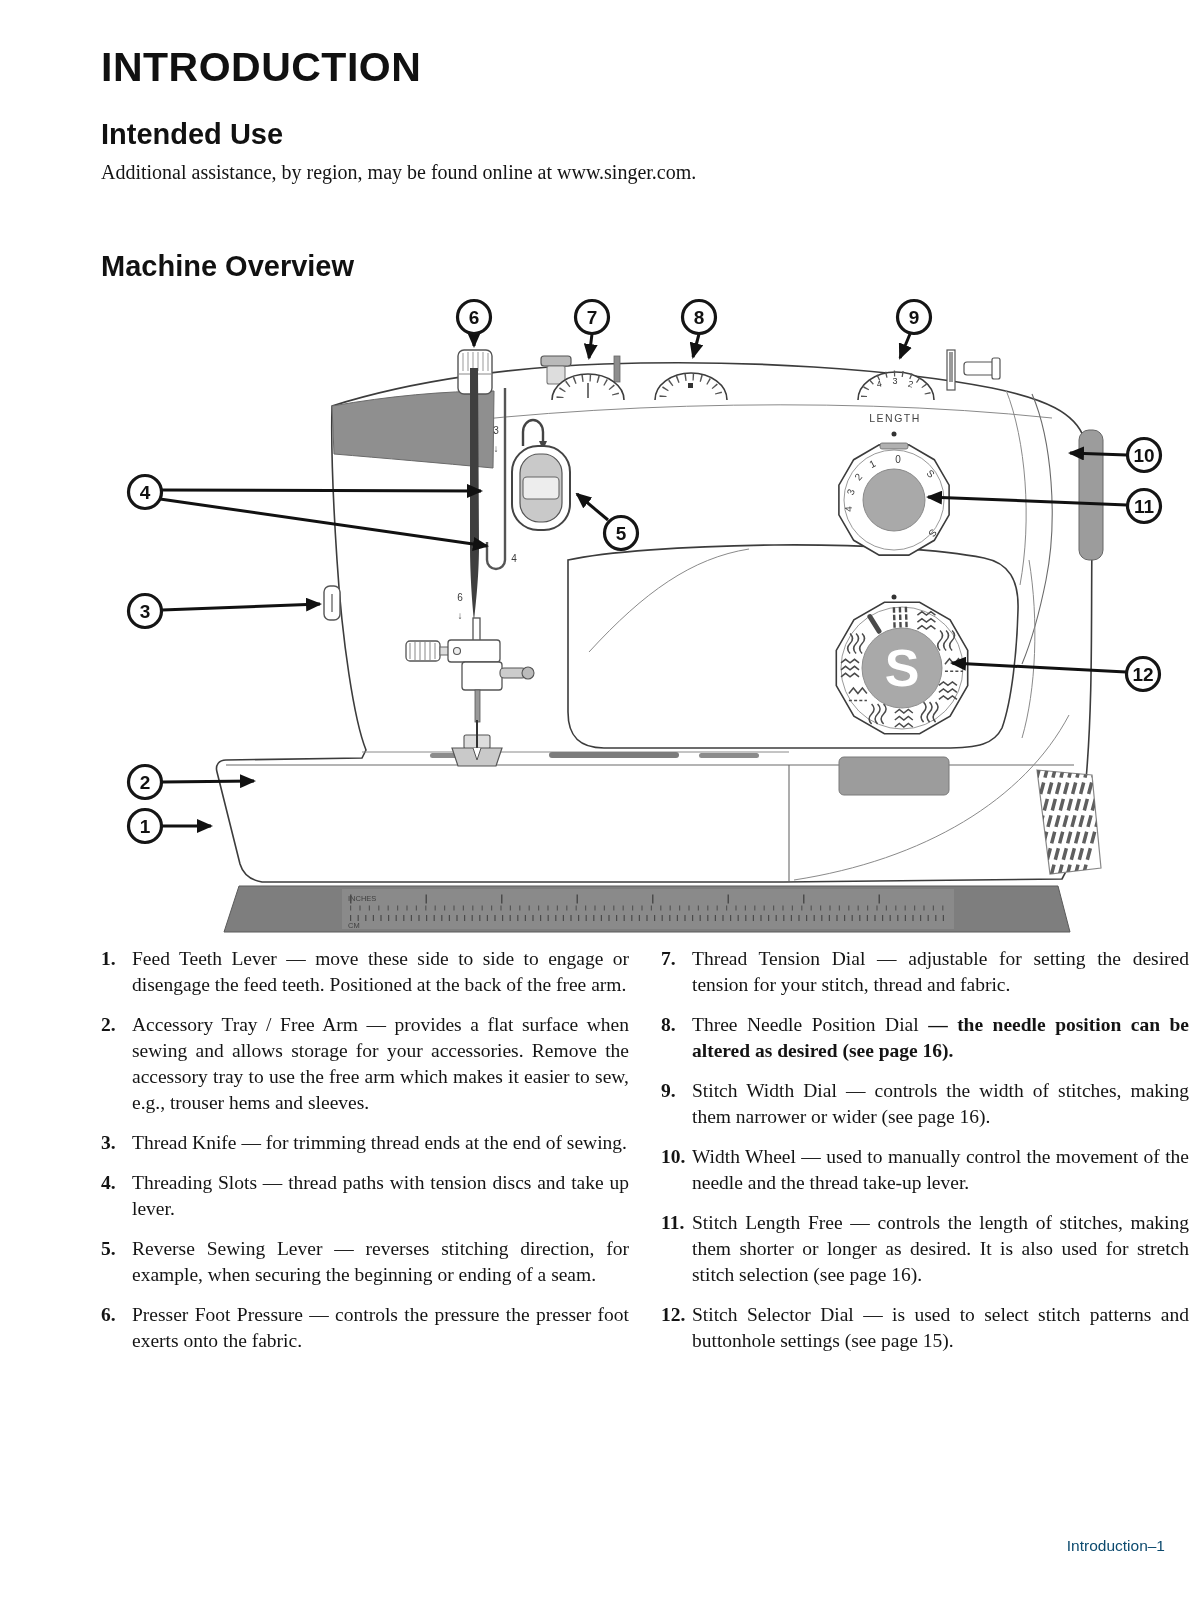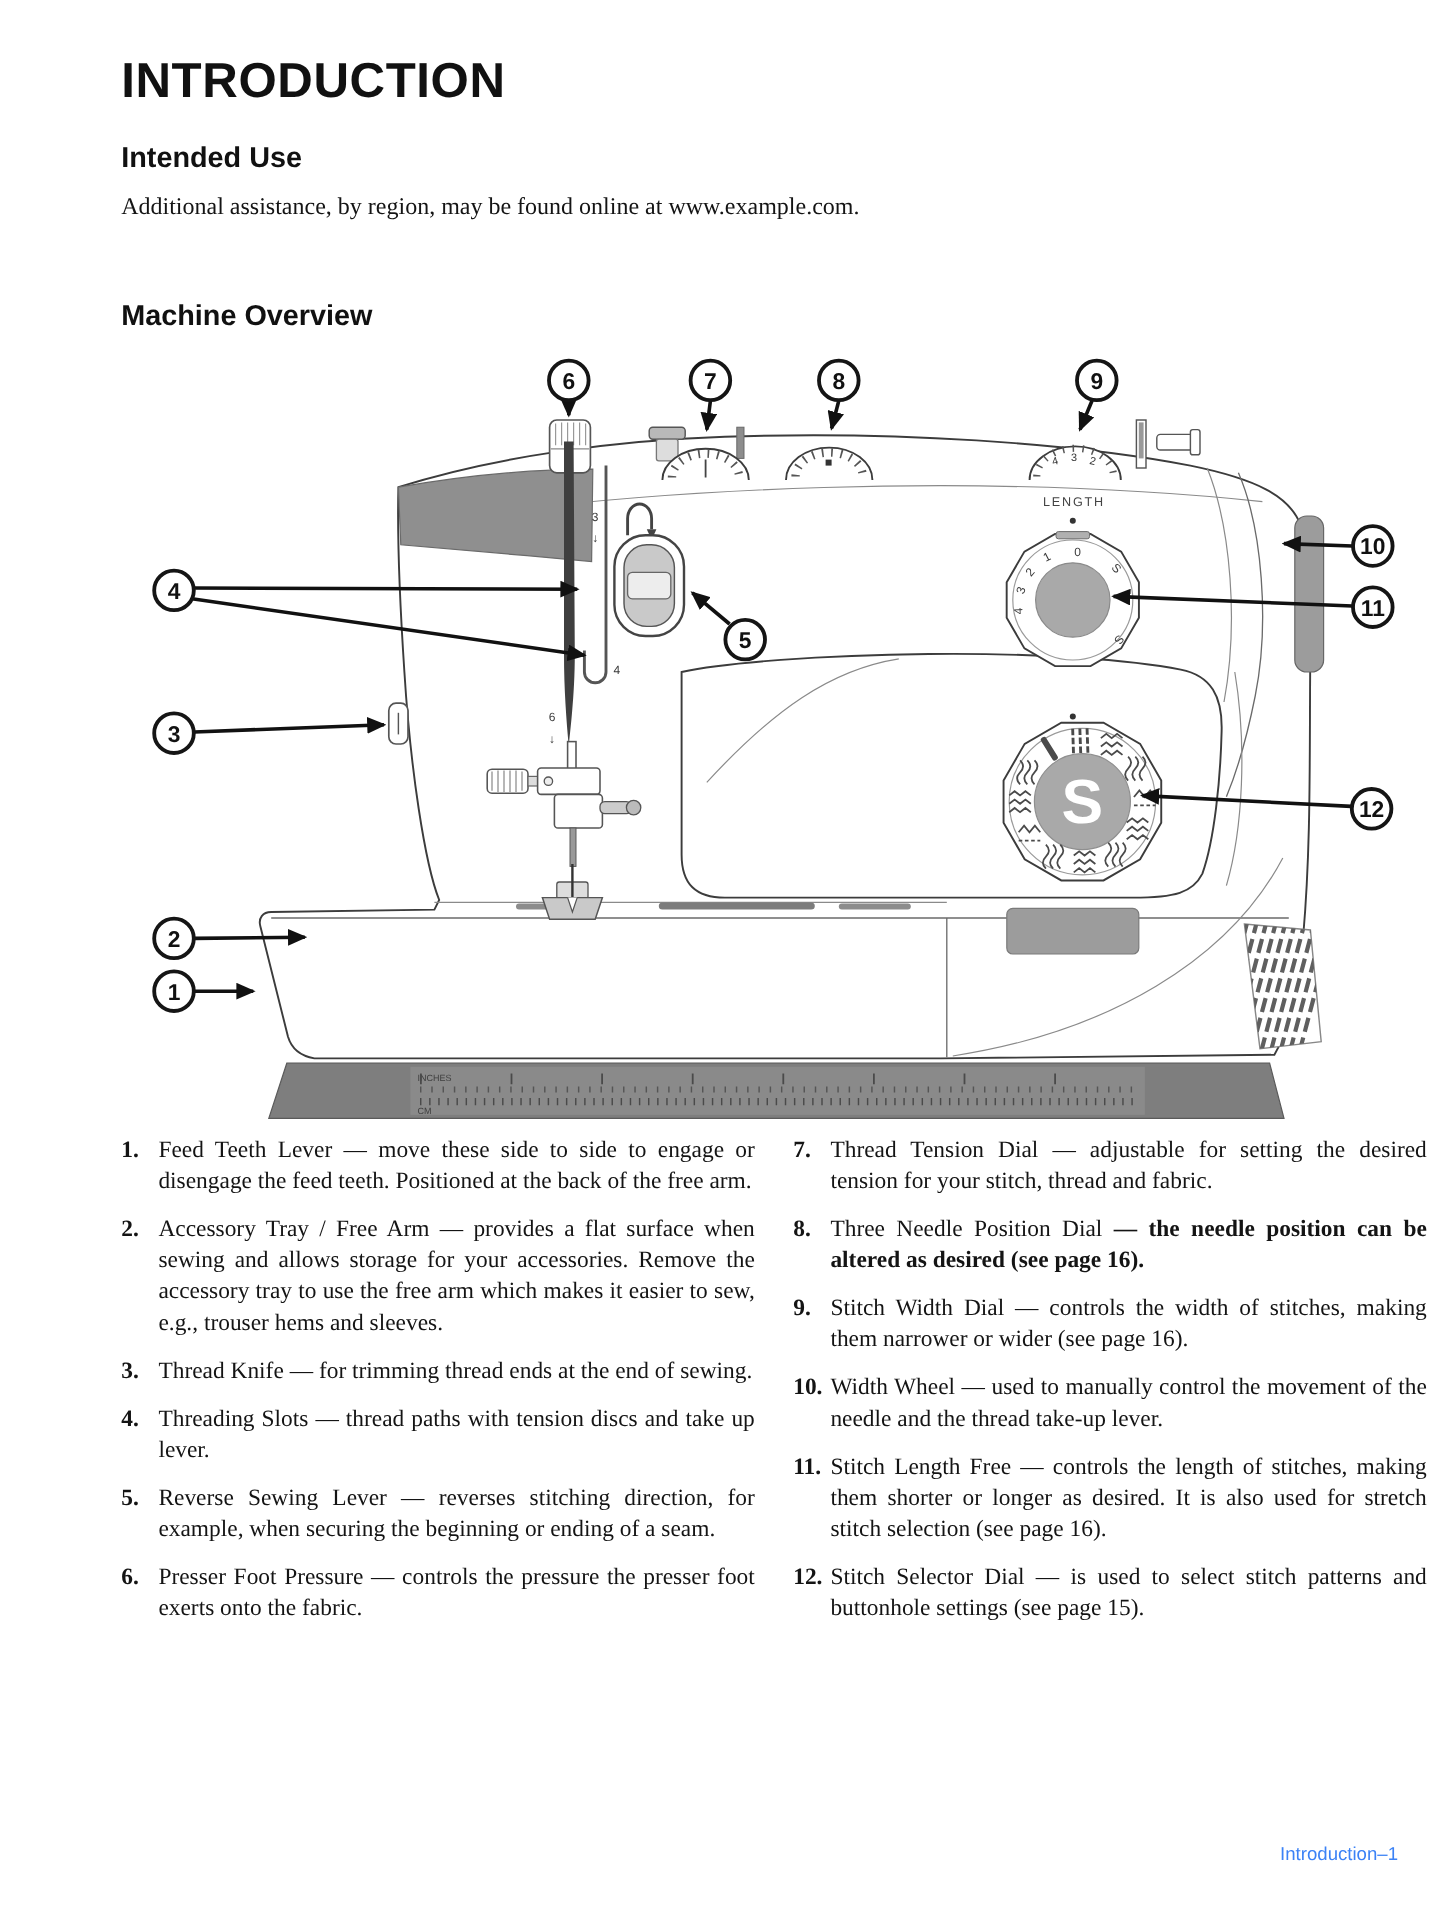--- a/index.html
+++ b/index.html
@@ -1,34 +1,34 @@
 <!DOCTYPE html>
 <html><head>
 <meta charset="utf-8">
 <style>
   html,body{margin:0;padding:0;background:#ffffff;}
   .page{position:relative;width:1199px;height:1600px;background:#fff;
         font-family:"Liberation Serif",serif;color:#141414;overflow:hidden;margin-left:44px;}
   .h1{position:absolute;left:57px;top:44px;font-family:"Liberation Sans",sans-serif;
       font-weight:700;font-size:41px;letter-spacing:.5px;color:#111;}
   .h2{position:absolute;left:57px;font-family:"Liberation Sans",sans-serif;
-      font-weight:700;font-size:24px;color:#111;}
+      font-weight:700;font-size:29px;color:#111;}
   #h2-intended{top:118px;}
   #h2-overview{top:250px;}
   .bodytext{position:absolute;left:57px;top:158px;width:1075px;font-size:20px;line-height:29px;}
   .diagram{position:absolute;left:0;top:280px;width:1199px;height:665px;}
   .parts{position:absolute;left:57px;top:946px;width:1088px;display:flex;gap:32px;}
   .pcol{width:528px;}
   .part{display:flex;margin-bottom:14px;font-size:19.5px;line-height:26px;}
   .pnum{flex:0 0 31px;font-weight:700;}
   .ptext{flex:1;text-align:justify;}
   .pname{font-weight:400;}
   .all-bold .ptext{font-weight:700;}
   .footer{position:absolute;right:78px;top:1537px;font-family:"Liberation Sans",sans-serif;
-          font-size:15.5px;color:#3b82f6;}
+          font-size:15.5px;color:#0c4a6e;}
   
   .oline{fill:#fff;stroke:#3c3c3c;stroke-width:1.6;}
   .iln{stroke:#6a6a6a;stroke-width:1.1;fill:none;}
   .iln2{stroke:#8a8a8a;stroke-width:1;fill:none;}
   .co{fill:#fff;stroke:#151515;stroke-width:3.2;}
   .cot{font:700 19px "Liberation Sans",sans-serif;fill:#111;text-anchor:middle;}
   .arr{stroke:#111;stroke-width:3;fill:none;}
   .sm{font:9px "Liberation Sans",sans-serif;fill:#333;text-anchor:middle;}
   .sm2{font:10px "Liberation Sans",sans-serif;fill:#3a3a3a;text-anchor:middle;}
   .lenlbl{font:10.5px "Liberation Sans",sans-serif;fill:#444;text-anchor:middle;letter-spacing:1.5px;}
@@ -38,21 +38,21 @@
 </style>
 </head>
 <body>
 
 <div class="page">
 
   <div class="h1">INTRODUCTION</div>
 
   <div class="h2" id="h2-intended">Intended Use</div>
   <div class="bodytext">
-    <div>Additional assistance, by region, may be found online at www.example.com.</div>
+    <div>Additional assistance, by region, may be found online at www.singer.com.</div>
   </div>
 
   <div class="h2" id="h2-overview">Machine Overview</div>
 
   <div class="diagram">
   <svg width="1199" height="665" viewBox="0 280 1199 665" xmlns="http://www.w3.org/2000/svg">
     <defs>
       <marker id="ah" markerUnits="userSpaceOnUse" markerWidth="16" markerHeight="14" refX="14" refY="7" orient="auto">
         <path d="M0,0 L16,7 L0,14 Z" fill="#111"></path>
       </marker>

